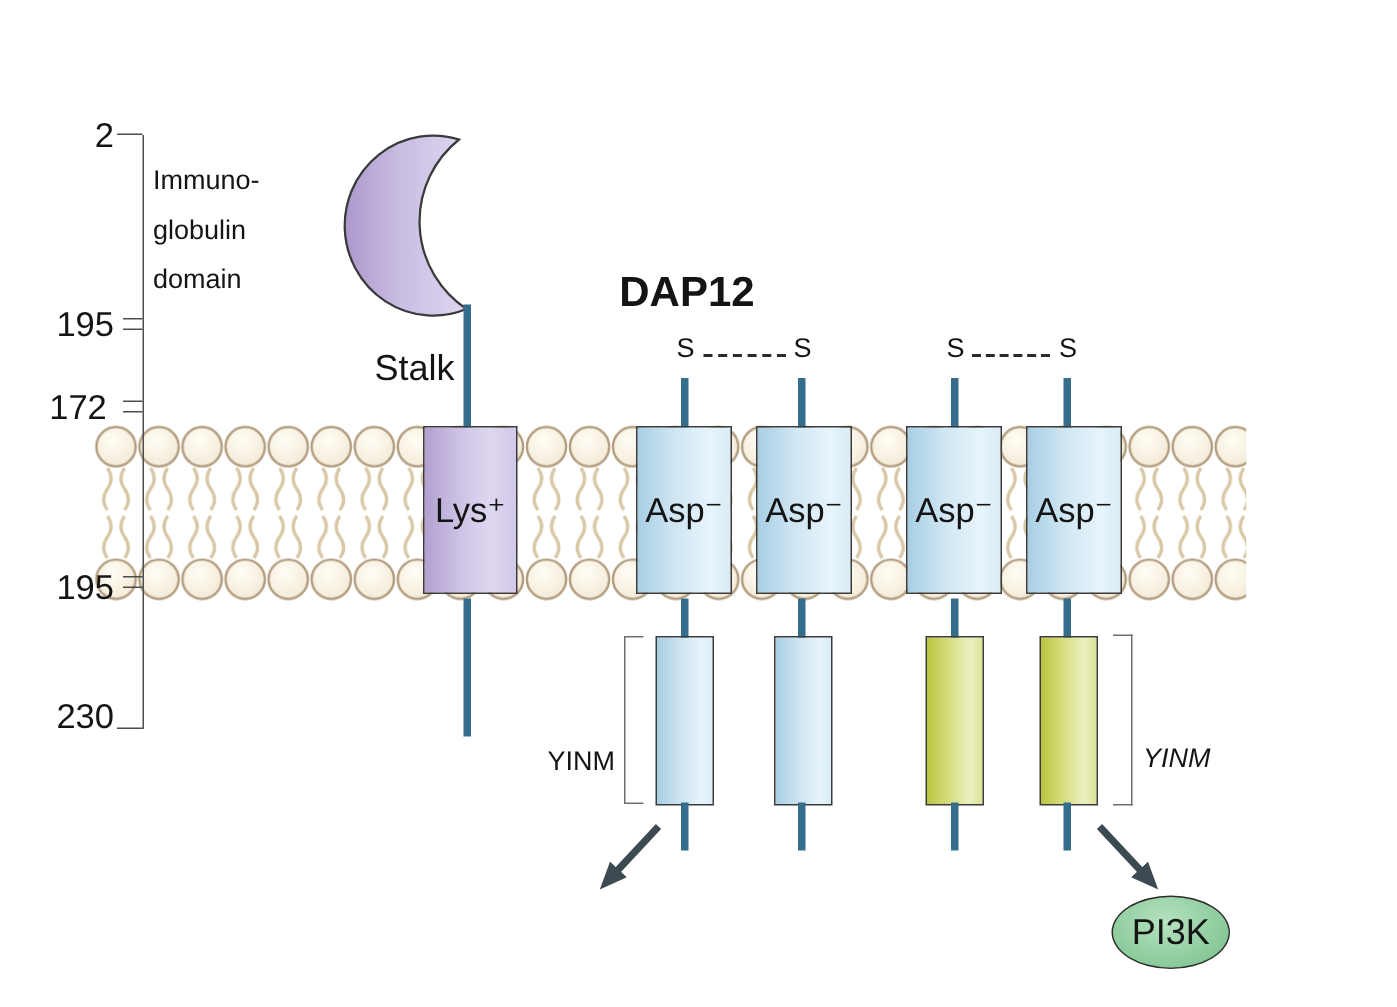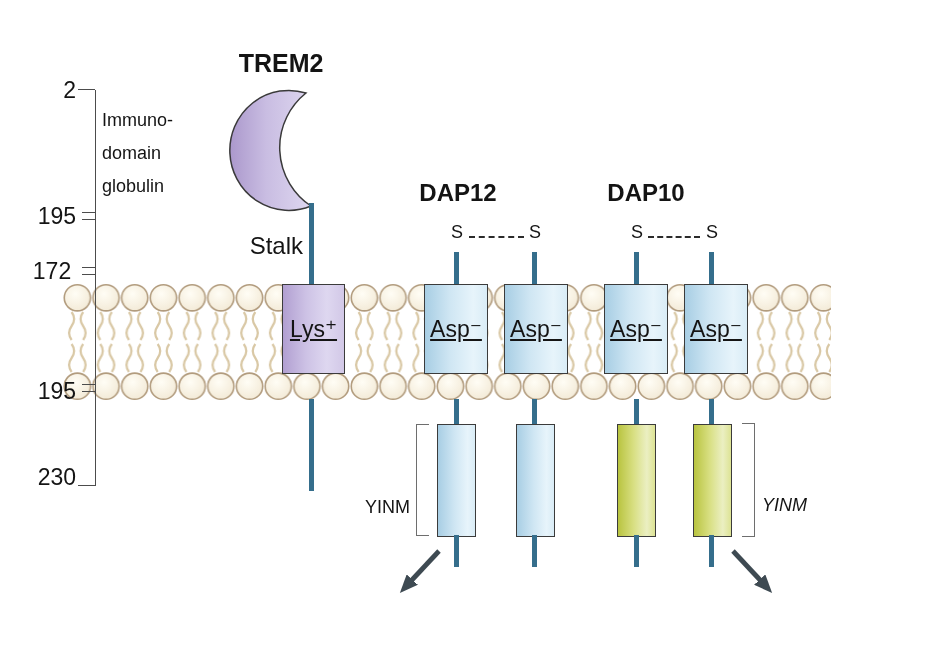--- a/index.html
+++ b/index.html
@@ -13,22 +13,22 @@
   .ctr{text-align:center;}
   .rgt{text-align:right;}
   
   .axis-line{position:absolute;left:95px;top:90px;height:396px;width:0;border-left:1.6px solid #4c4c4c;}
   .tick-single{position:absolute;height:0;border-top:1.6px solid #4c4c4c;}
   .tick-double{position:absolute;border-top:1.6px solid #4c4c4c;border-bottom:1.6px solid #4c4c4c;}
   .tick-label{position:absolute;width:48px;text-align:right;font-size:23px;}
   
   .stem{position:absolute;width:5px;background:#356e8c;}
   
-  .tmbox{position:absolute;top:284px;height:90px;border:1.5px solid #3b3b3b;
-         display:flex;align-items:center;justify-content:center;font-size:23px;box-sizing:border-box;text-decoration:underline;}
+  .tmbox{position:absolute;top:284px;height:112px;border:1.5px solid #3b3b3b;
+         display:flex;align-items:center;justify-content:center;font-size:23px;box-sizing:border-box;}
   .purplebox{background:linear-gradient(90deg,#b19fd1 0%,#cdc2e5 38%,#ded7f0 72%,#d2c8e7 100%);}
   .bluebox{background:linear-gradient(90deg,#a8cee4 0%,#cfe6f3 40%,#e7f4fb 78%,#d9ecf6 100%);}
   .icbox{position:absolute;top:424px;height:113px;width:39px;border:1.5px solid #3b3b3b;box-sizing:border-box;}
   .olivebox{background:linear-gradient(90deg,#b9c440 0%,#d8df82 42%,#ebefc2 78%,#dde394 100%);}
   .icblue{background:linear-gradient(90deg,#a8cee4 0%,#cfe6f3 45%,#e7f4fb 80%,#d9ecf6 100%);}
   
   .ss-dash{position:absolute;height:0;border-top:2px dashed #2b2b2b;}
   
   .bracket-left{position:absolute;width:13px;box-sizing:border-box;
      border-left:1.6px solid #6e6e6e;border-top:1.6px solid #6e6e6e;border-bottom:1.6px solid #6e6e6e;}
@@ -70,61 +70,59 @@
   <div class="tick-double" style="left:82px;top:384px;width:13px;height:6px;"></div>
   <div class="tick-single" style="left:78px;top:485px;width:17px;"></div>
   <div class="tick-label" style="left:28px;top:77px;">2</div>
   <div class="tick-label" style="left:28px;top:203px;">195</div>
   <div class="tick-label" style="left:28px;top:258px;text-align:center;">172</div>
   <div class="tick-label" style="left:28px;top:378px;">195</div>
   <div class="tick-label" style="left:28px;top:464px;">230</div>
 
   <div class="lbl" style="left:102px;top:104px;line-height:33px;">
     <span style="display:block;">Immuno-</span>
+    <span style="display:block;">globulin</span>
     <span style="display:block;">domain</span>
-    <span style="display:block;">globulin</span>
   </div>
 
-  <div class="lbl bold ctr" style="left:211px;top:49px;width:140px;font-size:25px;">TREM2</div>
 
   <svg class="abs" style="left:225px;top:83px;" width="100" height="130" viewBox="0 0 100 130">
     <defs>
       <linearGradient id="cresg" x1="0%" y1="0%" x2="100%" y2="0%">
         <stop offset="0%" stop-color="#ab98cc"></stop>
         <stop offset="45%" stop-color="#c9bde2"></stop>
         <stop offset="100%" stop-color="#ded7f0"></stop>
       </linearGradient>
     </defs>
     <path d="M 81 10 A 59 60 0 1 0 86 123 A 70 70 0 0 1 81 10 Z" fill="url(#cresg)" stroke="#3a3a3a" stroke-width="1.5"></path>
   </svg>
 
   <div class="stem" style="left:309px;top:203px;height:82px;"></div>
   <div class="lbl rgt" style="left:230px;top:232px;width:73px;font-size:24px;">Stalk</div>
 
   <div class="tmbox purplebox" style="left:282px;width:63px;">Lys⁺</div>
   <div class="stem" style="left:309px;top:399px;height:92px;"></div>
 
-  <div class="lbl bold ctr" style="left:388px;top:179px;width:140px;font-size:24px;">DAP12</div>
+  <div class="lbl bold ctr" style="left:388px;top:179px;width:140px;font-size:28px;">DAP12</div>
   <div class="lbl ctr" style="left:447px;top:222px;width:20px;">S</div>
   <div class="lbl ctr" style="left:525px;top:222px;width:20px;">S</div>
   <div class="ss-dash" style="left:469px;top:236px;width:55px;"></div>
   <div class="stem" style="left:454px;top:252px;height:33px;"></div>
   <div class="stem" style="left:532px;top:252px;height:33px;"></div>
   <div class="tmbox bluebox" style="left:424px;width:64px;">Asp⁻</div>
   <div class="tmbox bluebox" style="left:504px;width:64px;">Asp⁻</div>
   <div class="stem" style="left:454px;top:399px;height:27px;"></div>
   <div class="stem" style="left:532px;top:399px;height:27px;"></div>
   <div class="icbox icblue" style="left:437px;"></div>
   <div class="icbox icblue" style="left:516px;"></div>
   <div class="stem" style="left:454px;top:535px;height:32px;"></div>
   <div class="stem" style="left:532px;top:535px;height:32px;"></div>
   <div class="bracket-left" style="left:416px;top:424px;height:112px;"></div>
   <div class="lbl rgt" style="left:335px;top:497px;width:75px;">YINM</div>
 
-  <div class="lbl bold ctr" style="left:576px;top:179px;width:140px;font-size:24px;">DAP10</div>
   <div class="lbl ctr" style="left:627px;top:222px;width:20px;">S</div>
   <div class="lbl ctr" style="left:702px;top:222px;width:20px;">S</div>
   <div class="ss-dash" style="left:648px;top:236px;width:52px;"></div>
   <div class="stem" style="left:634px;top:252px;height:33px;"></div>
   <div class="stem" style="left:709px;top:252px;height:33px;"></div>
   <div class="tmbox bluebox" style="left:604px;width:64px;">Asp⁻</div>
   <div class="tmbox bluebox" style="left:684px;width:64px;">Asp⁻</div>
   <div class="stem" style="left:634px;top:399px;height:27px;"></div>
   <div class="stem" style="left:709px;top:399px;height:27px;"></div>
   <div class="icbox olivebox" style="left:617px;"></div>
@@ -144,14 +142,17 @@
   </svg>
   <svg class="abs" style="left:722px;top:543px;" width="62" height="58" viewBox="0 0 62 58">
     <defs>
       <marker id="ah2" markerWidth="3.8" markerHeight="3.2" refX="0.4" refY="1.6" orient="auto" markerUnits="strokeWidth">
         <path d="M0,0 L3.8,1.6 L0,3.2 Z" fill="#3e4a52"></path>
       </marker>
     </defs>
     <line x1="11" y1="8" x2="39" y2="38" stroke="#3e4a52" stroke-width="4.8" marker-end="url(#ah2)"></line>
   </svg>
 
+  <div class="oval pi3k" style="left:741px;top:597px;width:79px;">
+    <span>PI3K</span>
+  </div>
 
 </div>
 
 </body></html>

